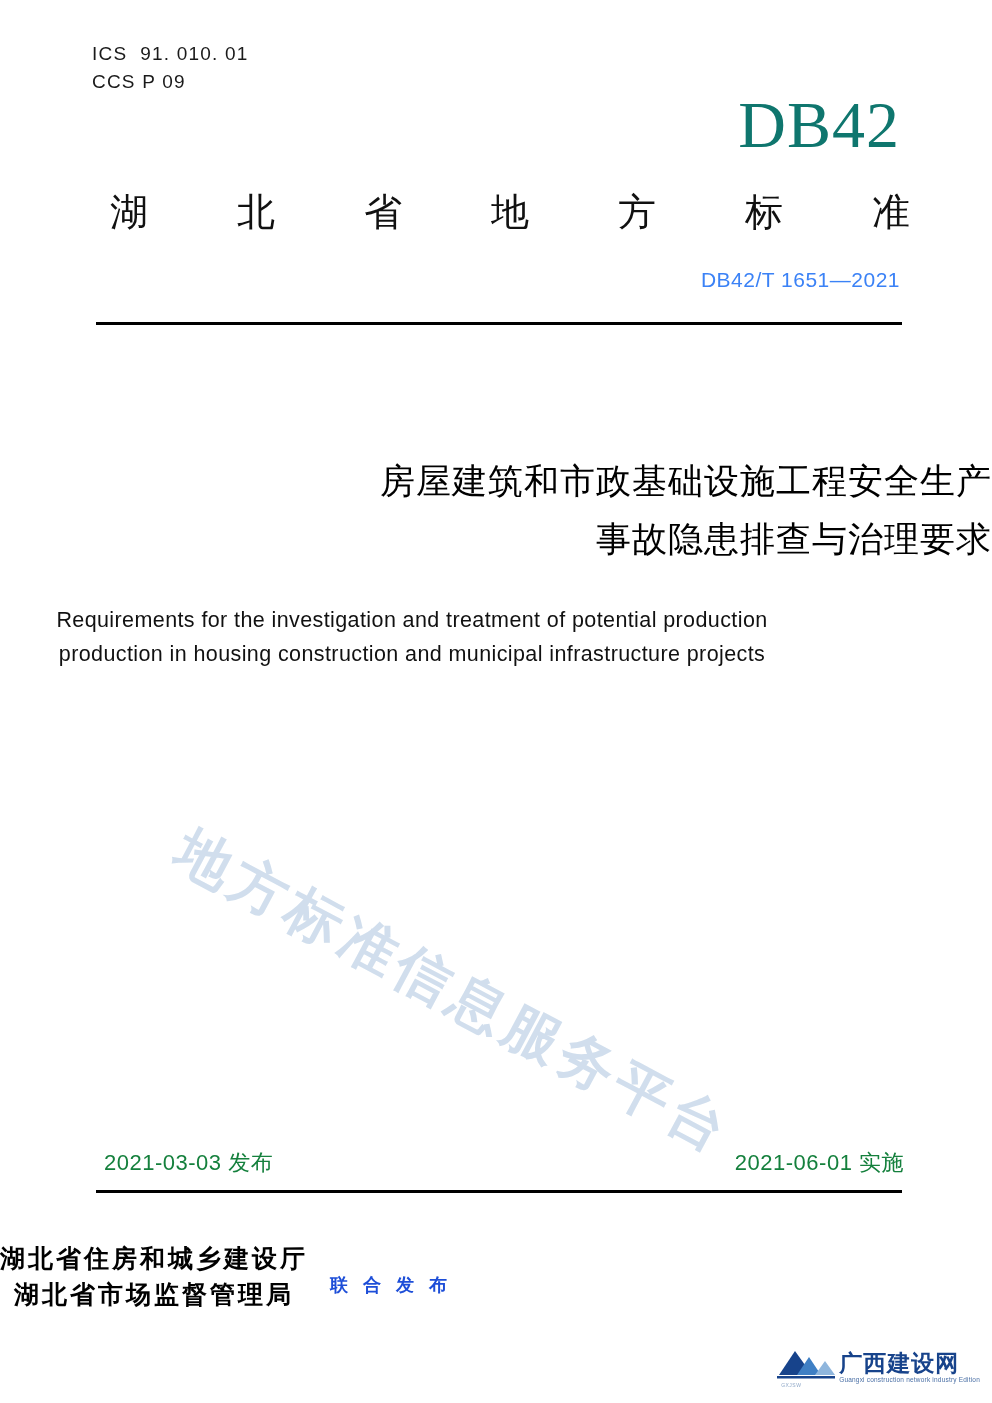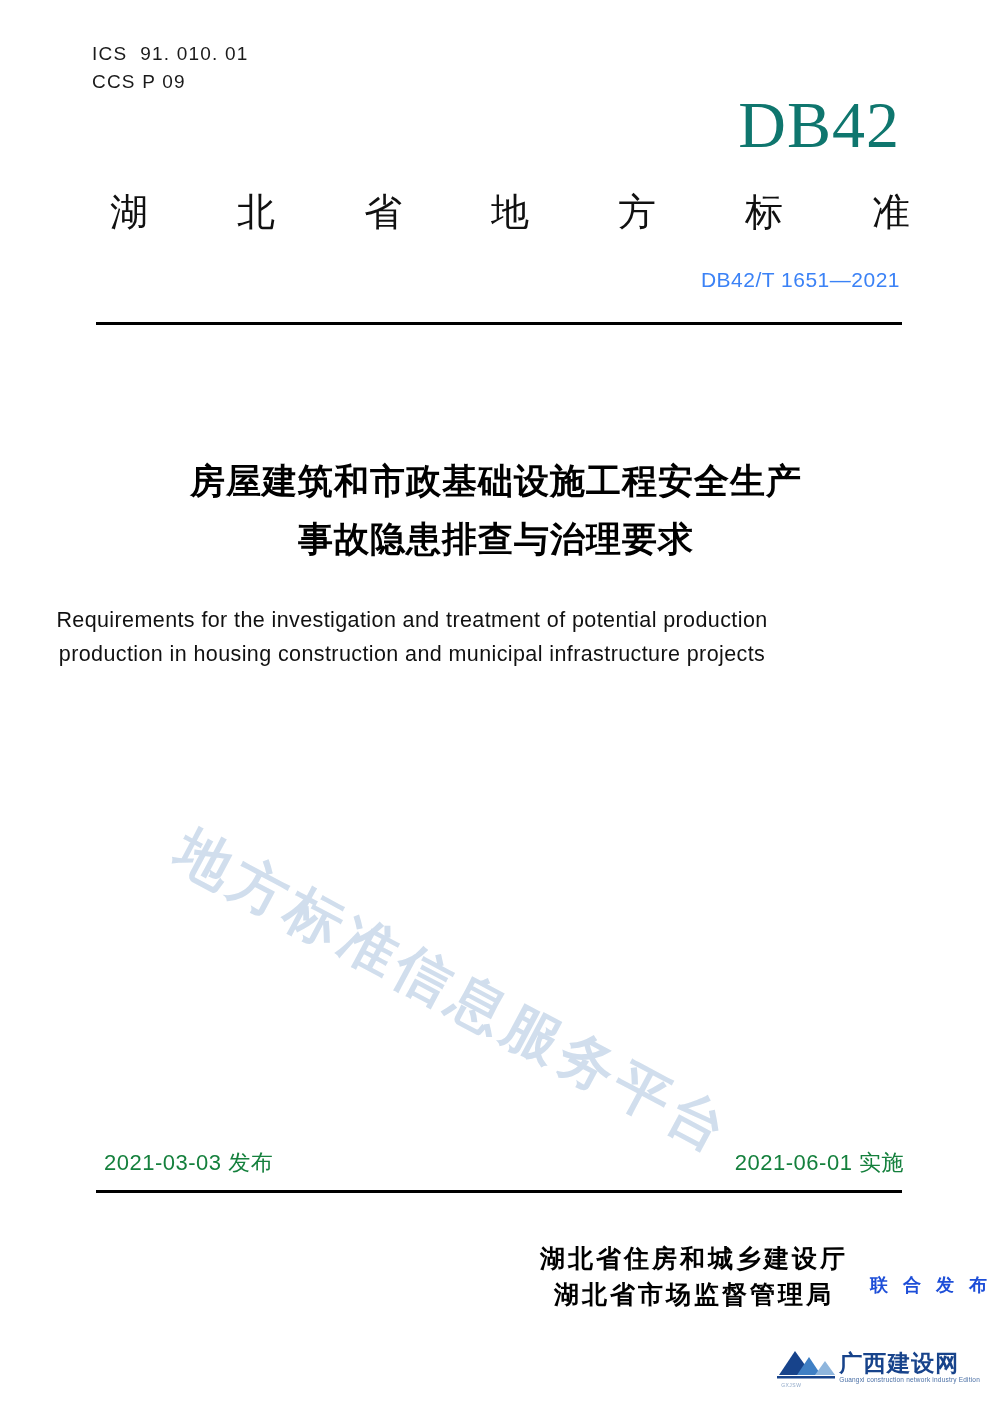--- a/index.html
+++ b/index.html
@@ -80,23 +80,23 @@
     height: 3px;
     background: #000;
   }
 
   
   .main-title {
     position: absolute;
     left: 0;
     top: 452px;
     width: 992px;
-    text-align: center;
+    text-align: right;
     font-size: 35px;
-    font-weight: bold;
+    font-weight: normal;
     line-height: 58px;
     letter-spacing: 1px;
     color: #000;
   }
   .main-title div {
     white-space: nowrap;
   }
 
   .en-title {
     position: absolute;
@@ -154,21 +154,21 @@
     background: #000;
   }
 
   
   .issuers {
     position: absolute;
     left: 0;
     top: 1240px;
     width: 992px;
     display: flex;
-    justify-content: flex-end;
+    justify-content: flex-start;
     align-items: center;
     gap: 22px;
   }
   .issuer-names {
     font-size: 25px;
     font-weight: bold;
     line-height: 36px;
     letter-spacing: 3px;
     color: #000;
     text-align: center;

